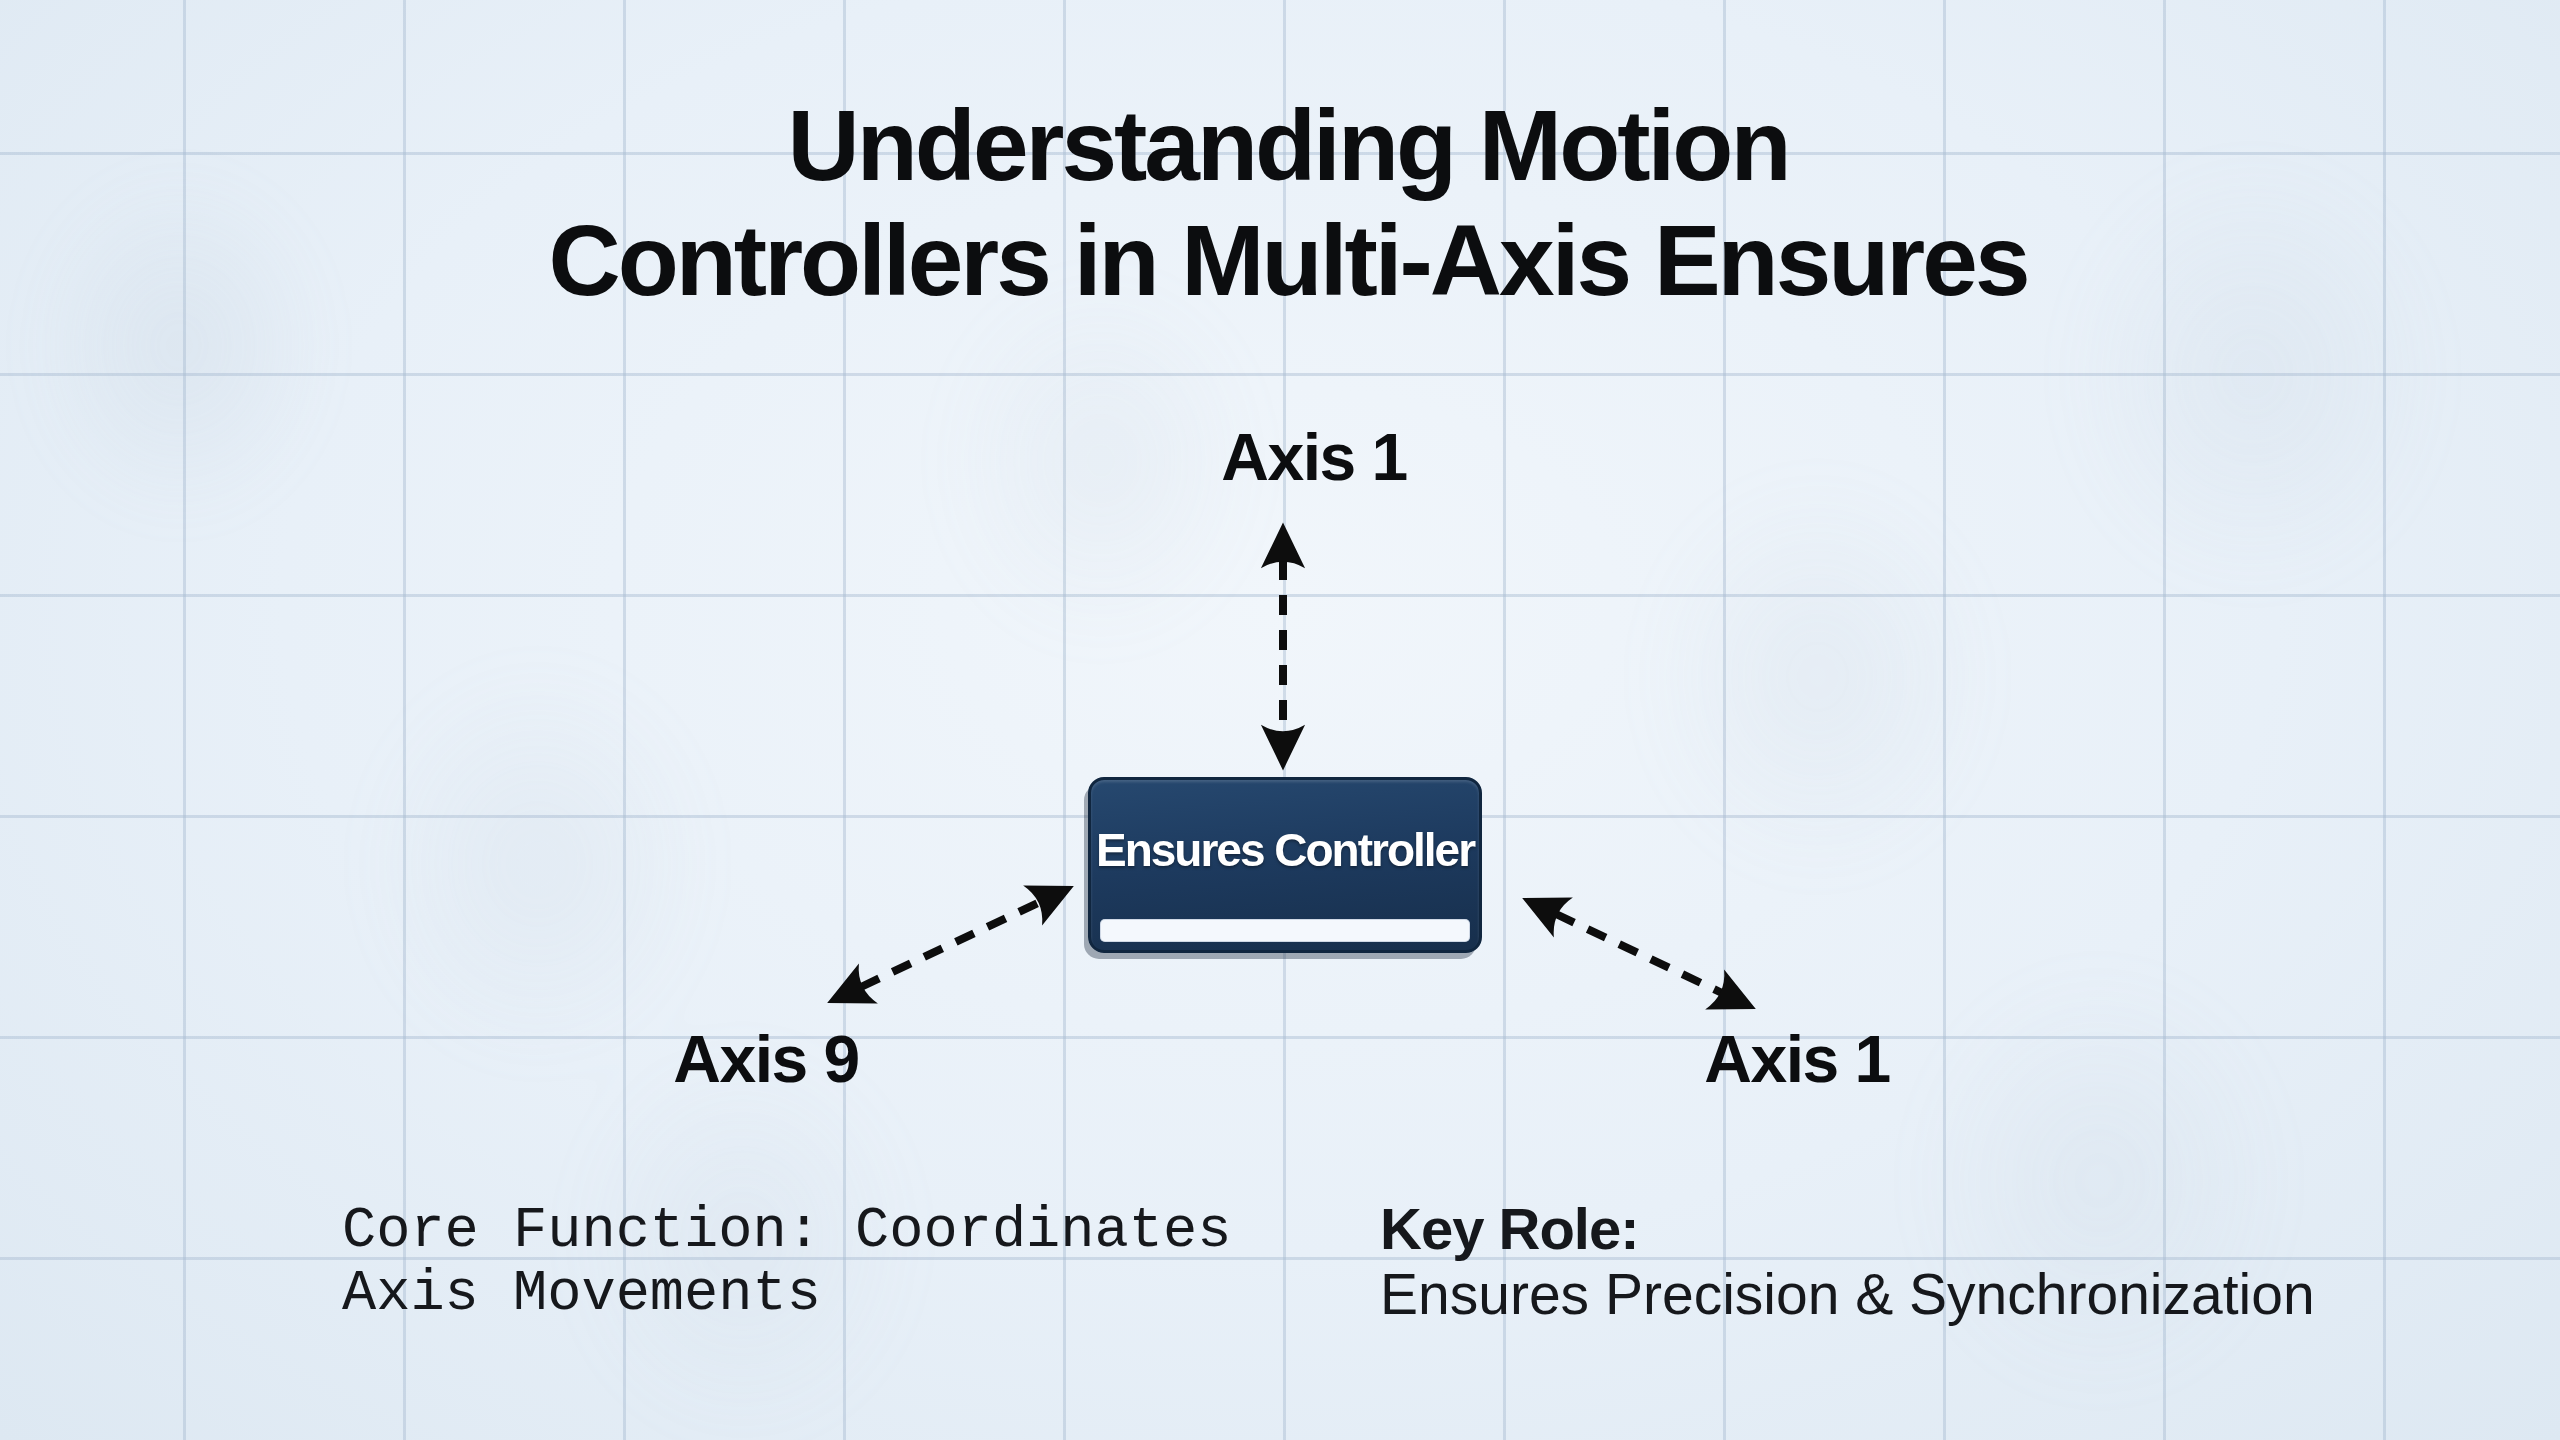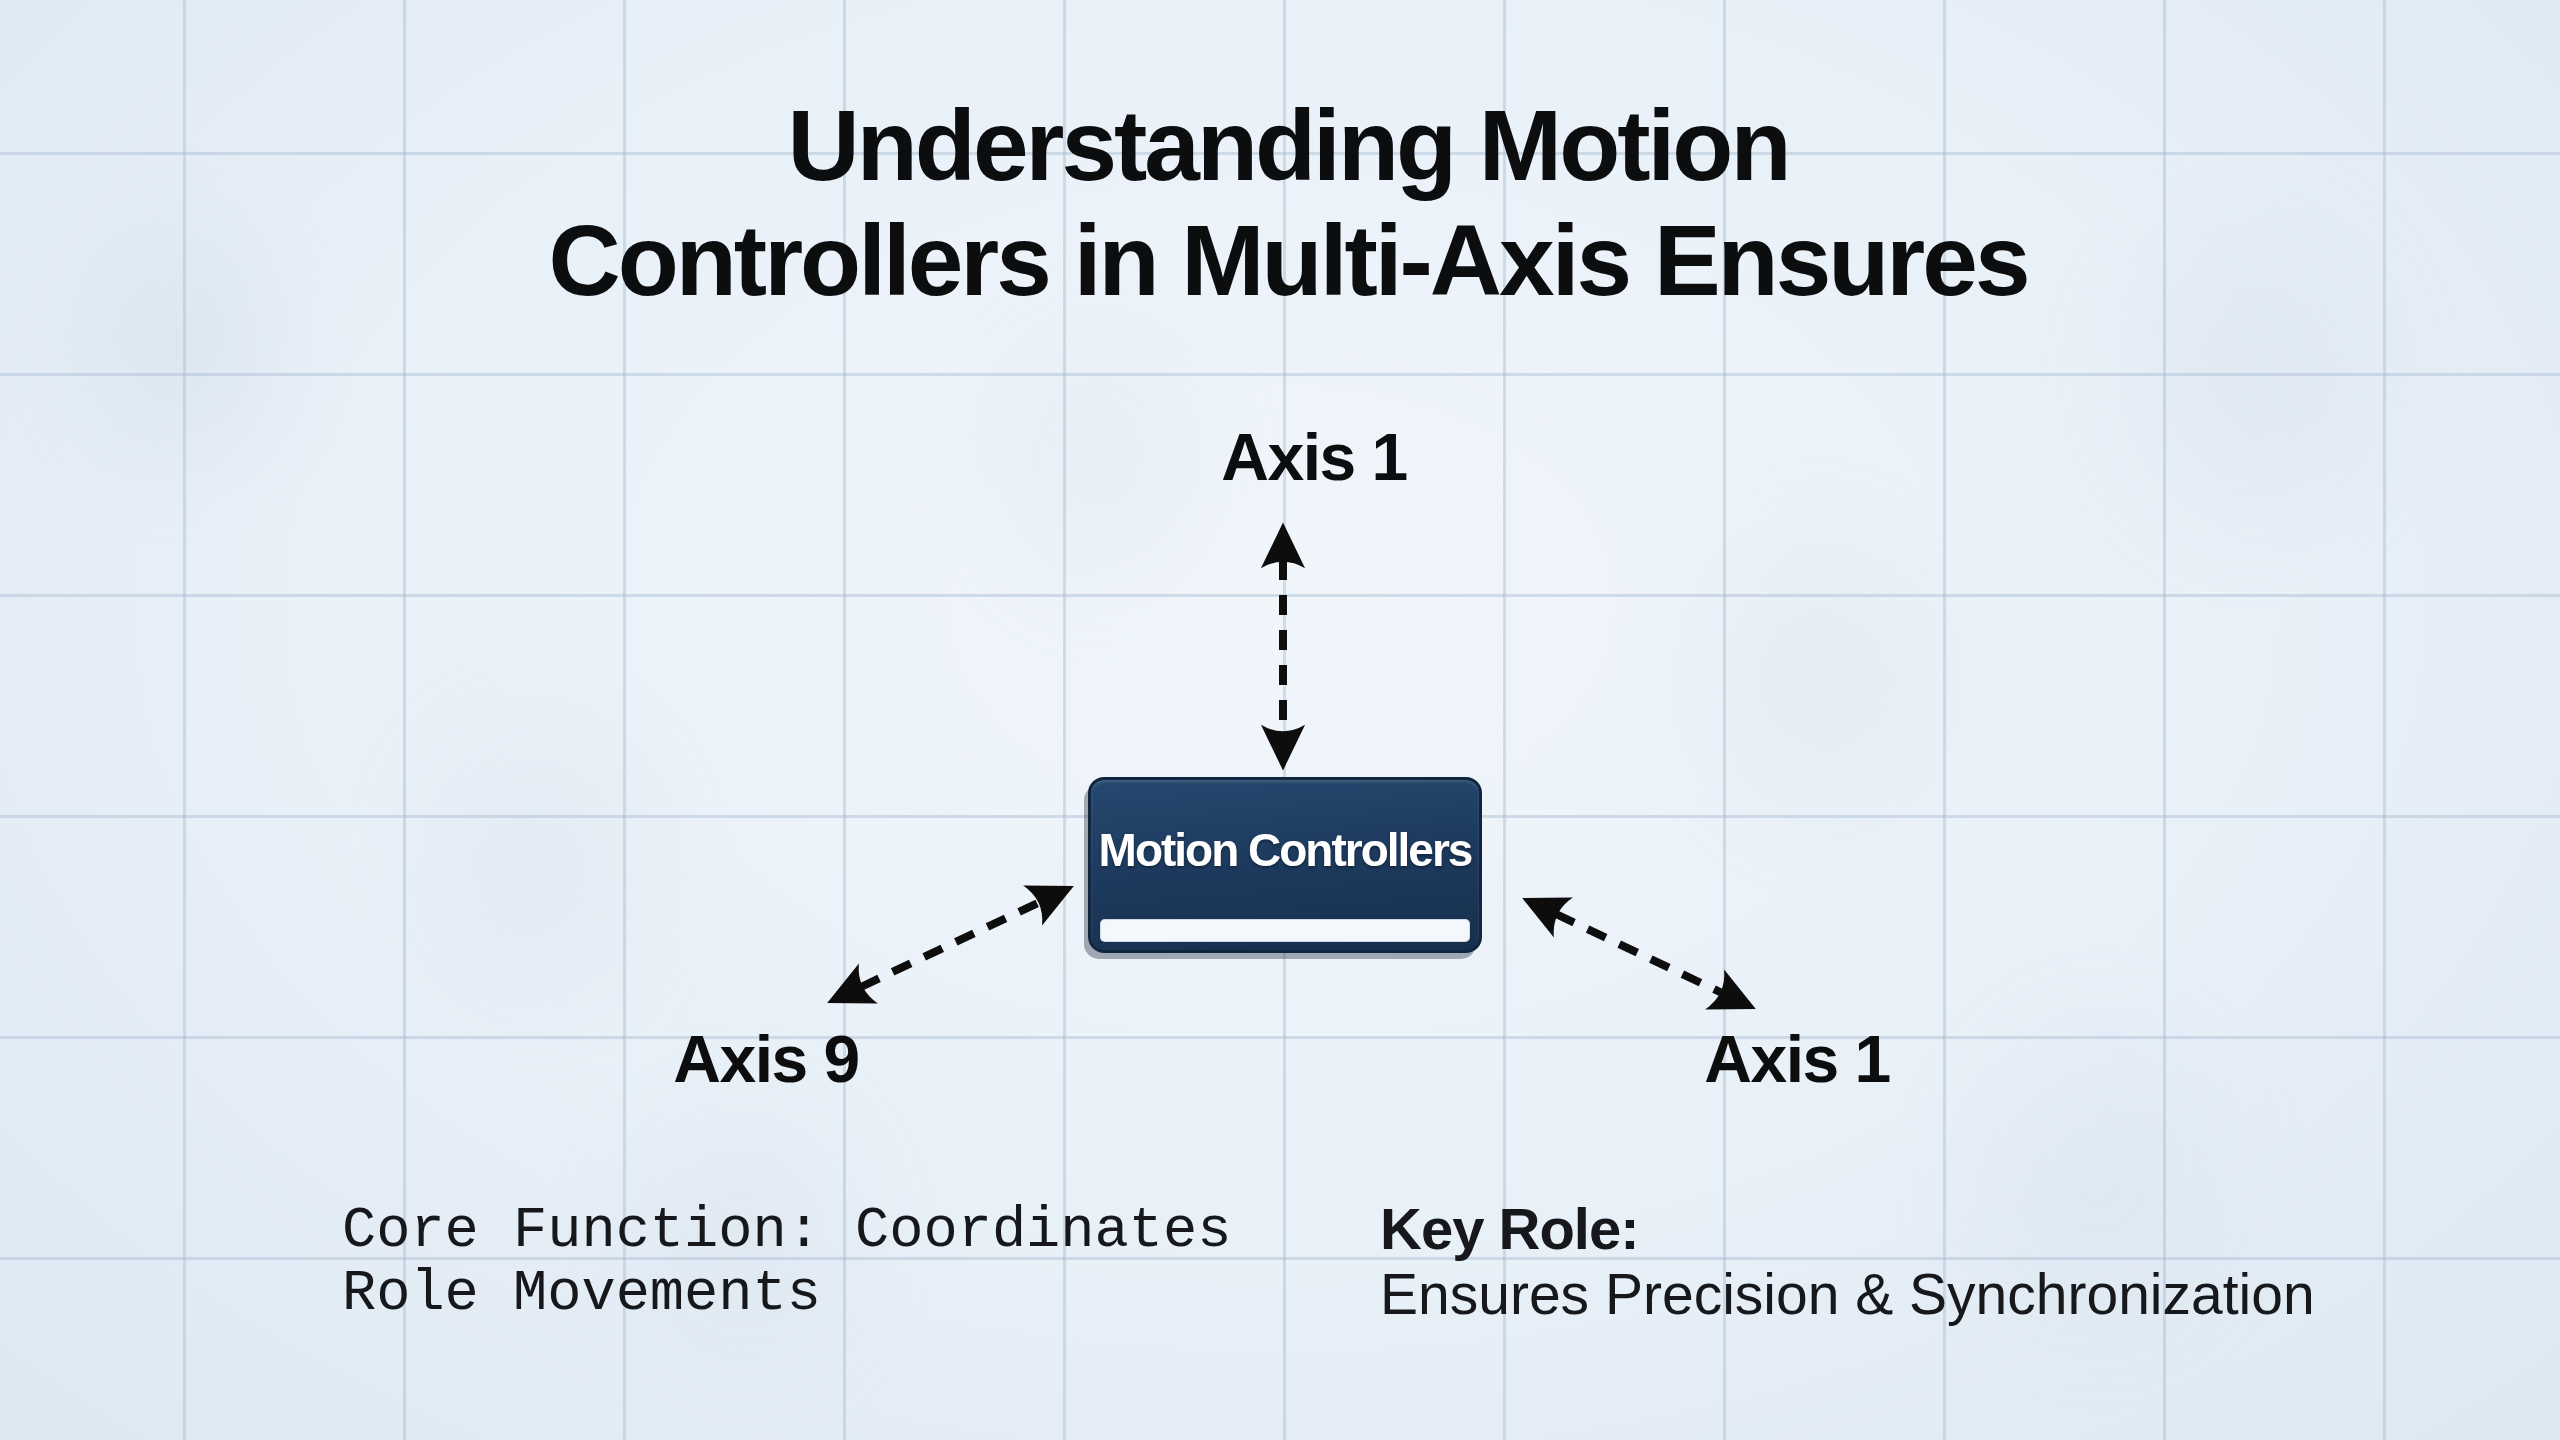--- a/index.html
+++ b/index.html
@@ -88,26 +88,26 @@
     </g>
     <g>
       <path class="link" d="M861,987 L1040,902" marker-start="url(#ah)" marker-end="url(#ah)"></path>
     </g>
     <g>
       <path class="link" d="M1556,914 L1722,993" marker-start="url(#ah)" marker-end="url(#ah)"></path>
     </g>
   </svg>
 
   <div class="controller">
-    <span class="controller-label">Motion Controllers</span>
+    <span class="controller-label">Ensures Controller</span>
     <span class="controller-bar"></span>
   </div>
 
   <div class="note note-left">
     <span>Core Function: Coordinates</span>
-    <span>Role Movements</span>
+    <span>Axis Movements</span>
   </div>
 
   <div class="note note-right">
     <div class="heading">Key Role:</div>
     <div class="body">Ensures Precision &amp; Synchronization</div>
   </div>
 </div>
 
 </body></html>

